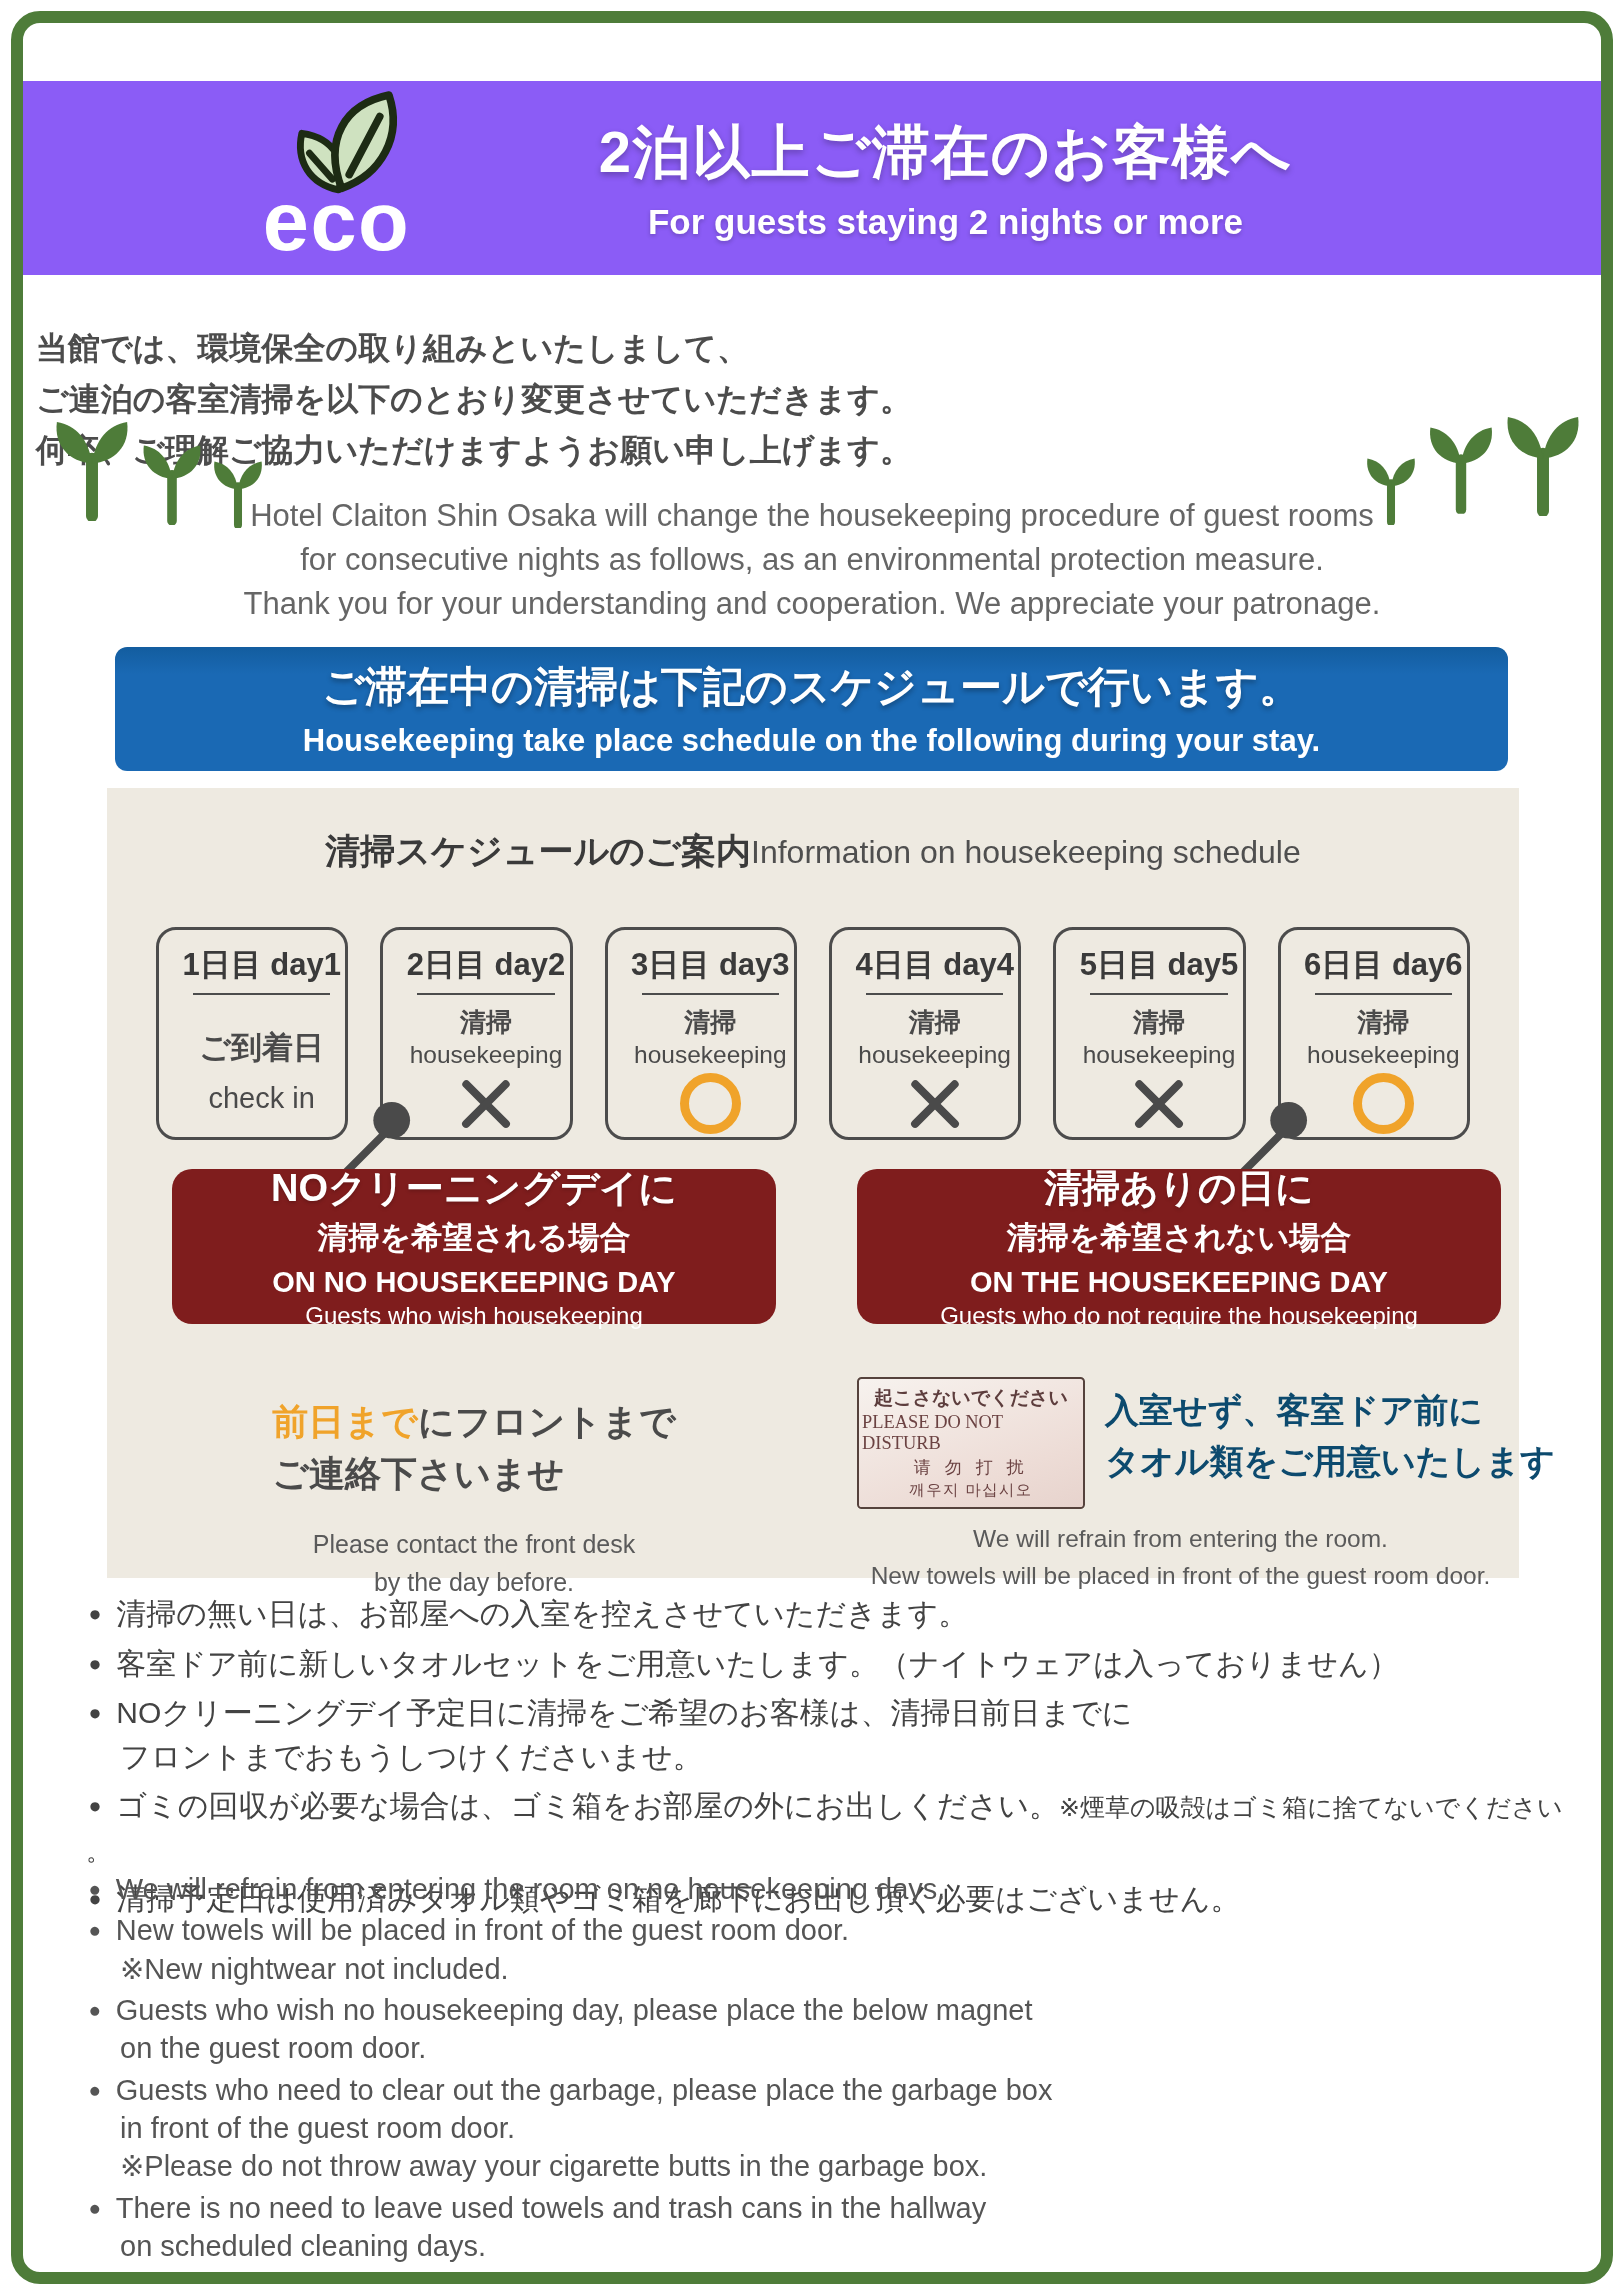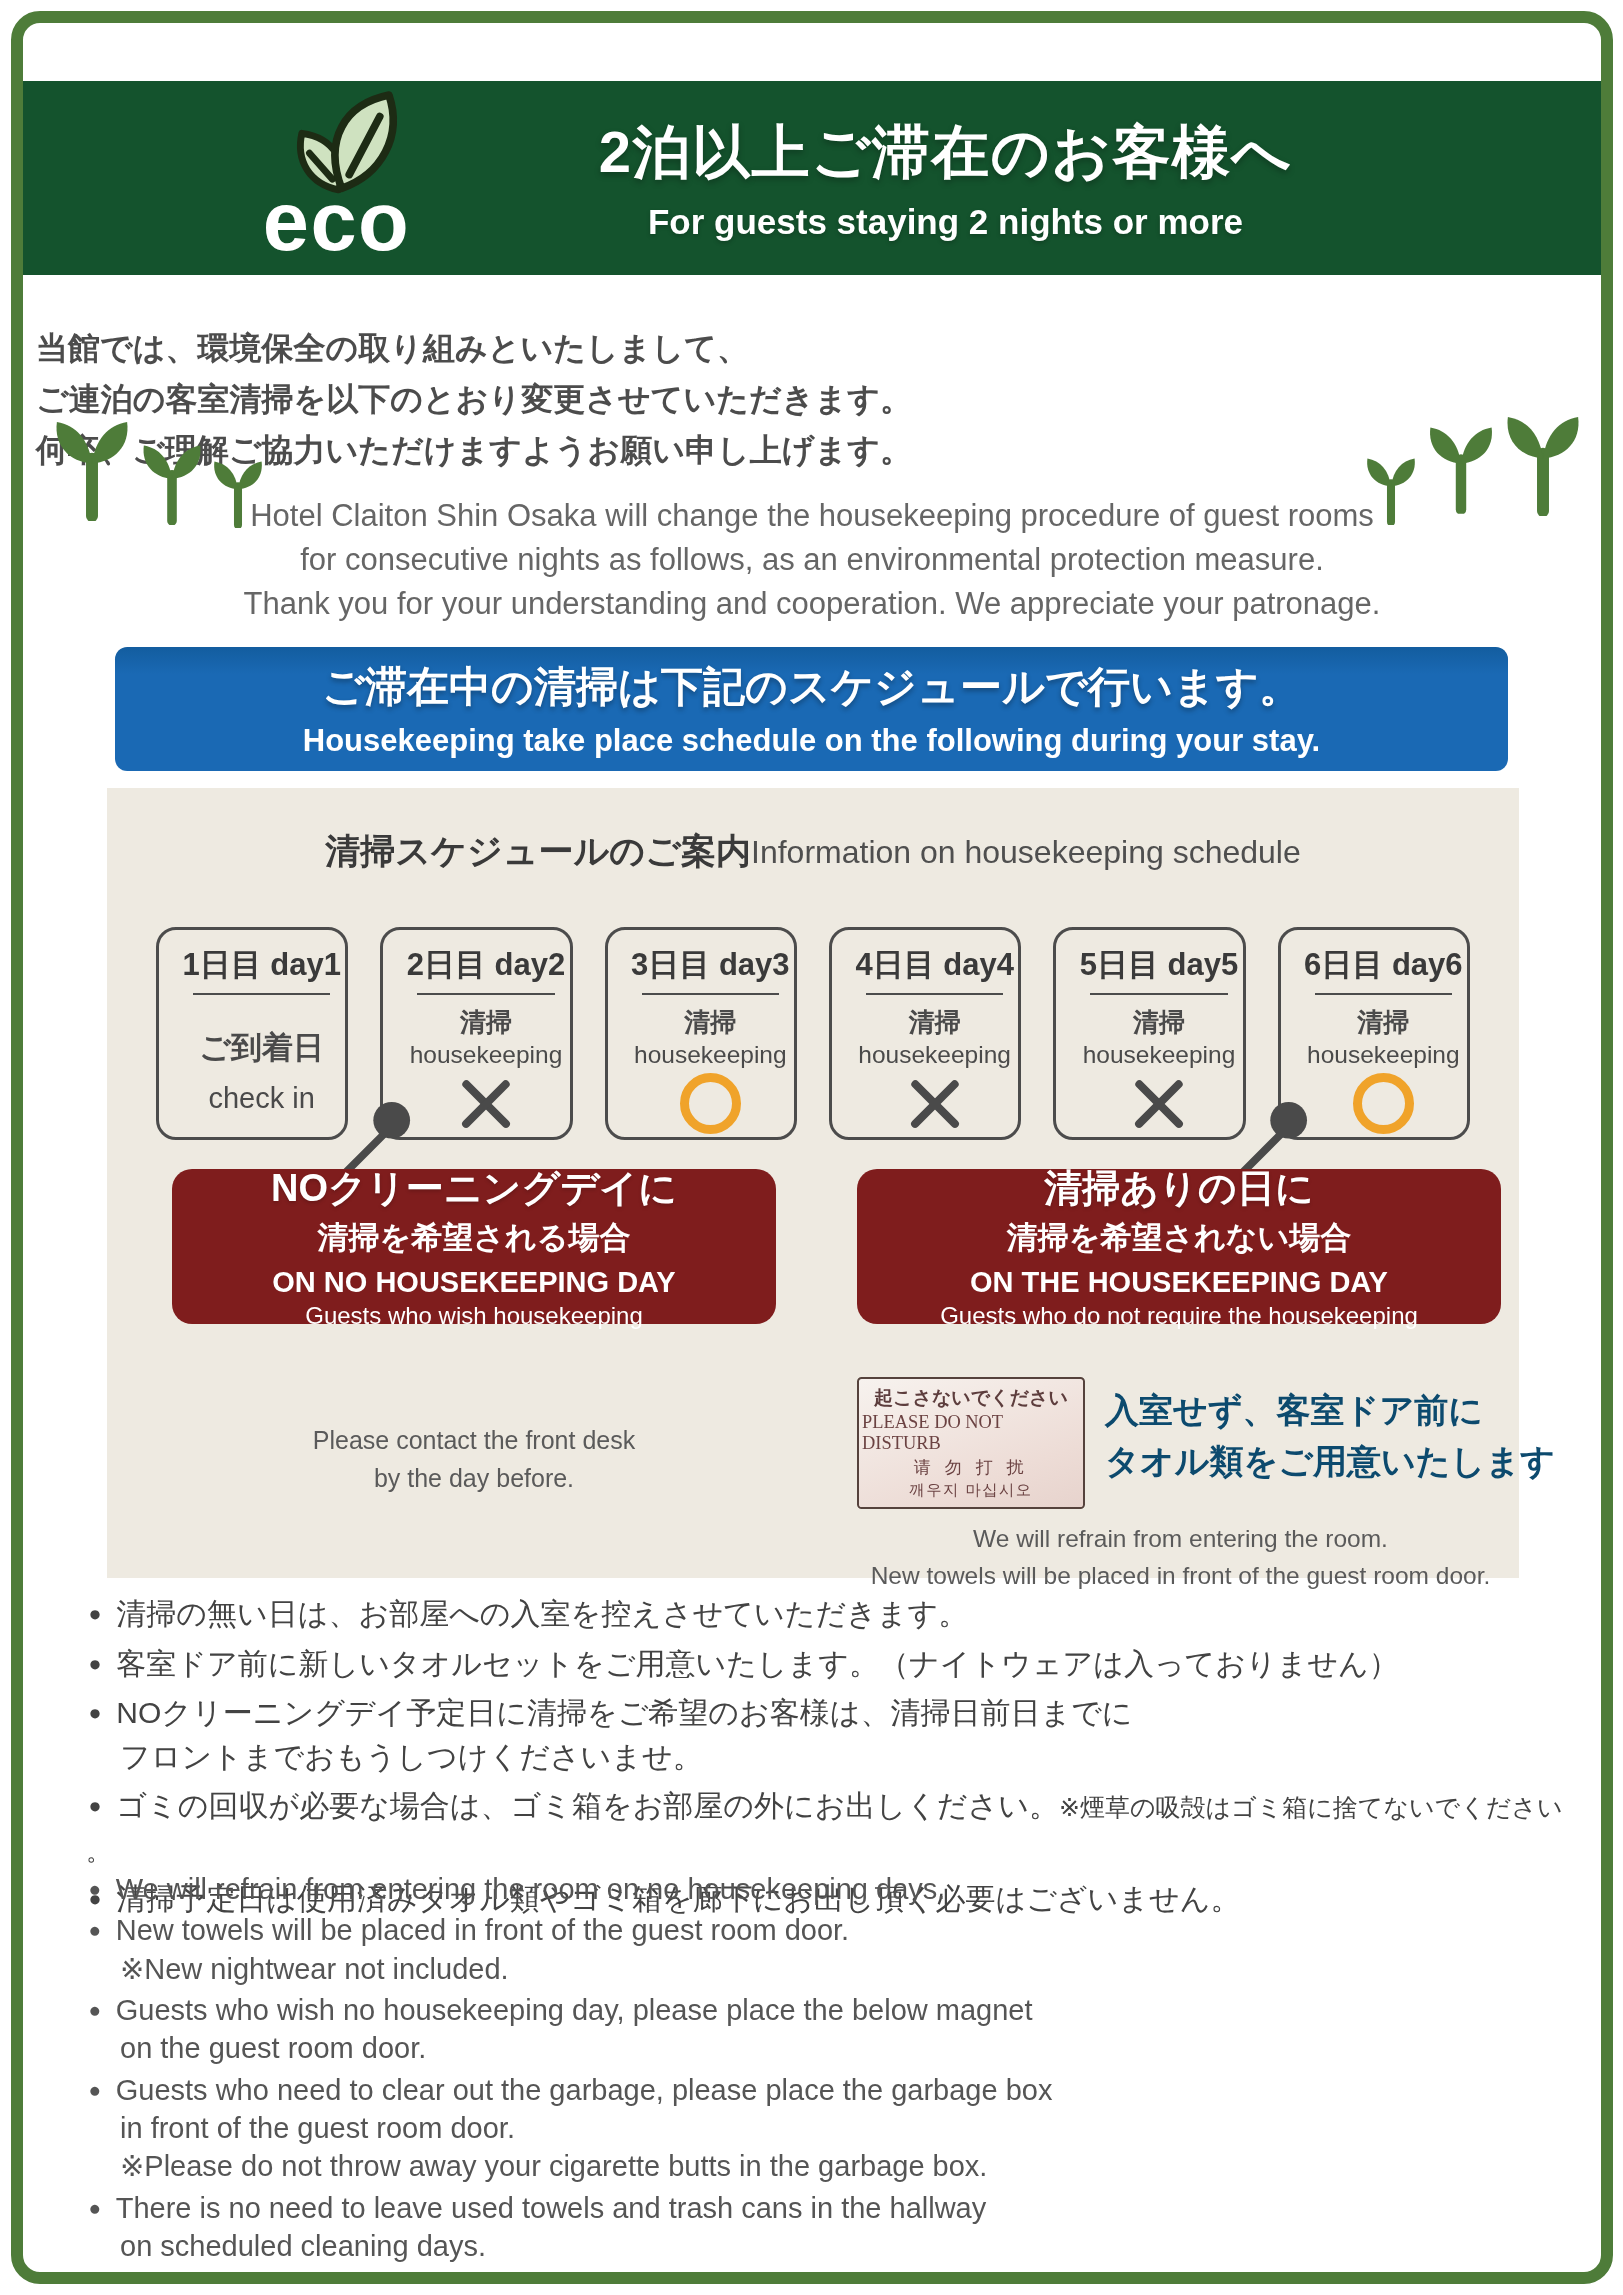--- a/index.html
+++ b/index.html
@@ -1,21 +1,21 @@
 <!DOCTYPE html>
 <html style="font-size:12.2px"><head>
 <meta charset="utf-8">
 <style>
   html,body{margin:0;padding:0;background:#ffffff;}
   body{font-family:"Liberation Sans","DejaVu Sans",sans-serif;}
   .page{position:relative;width:1624px;height:2295px;background:#ffffff;overflow:hidden;}
   .frame{position:absolute;inset:10.7px;border:12.2px solid #4e7c39;border-radius:29px;pointer-events:none;}
 
   
-  .header-band{position:absolute;left:23px;right:23px;top:81px;height:194px;background:#14532d;}
+  .header-band{position:absolute;left:23px;right:23px;top:81px;height:194px;background:#8b5cf6;}
   .eco-logo{position:absolute;left:191px;top:7.7px;width:245px;text-align:center;color:#fff;}
   .eco-logo .leaves{display:block;margin:0 auto -10.7px auto;}
   .eco-text{font-size:83px;font-weight:bold;line-height:.9;letter-spacing:1.5px;}
   .header-titles{position:absolute;left:428px;right:46px;top:0;height:194px;display:flex;flex-direction:column;justify-content:center;align-items:center;gap:10.7px;padding-right:115px;}
   .header-title{font-size:58px;font-weight:bold;color:#ffffff;text-shadow:0 3.1px 6.1px rgba(0,0,0,.28);letter-spacing:1.5px;white-space:nowrap;}
   .header-subtitle{font-size:35px;font-weight:bold;color:#ffffff;text-shadow:0 2.3px 4.6px rgba(0,0,0,.22);white-space:nowrap;}
 
   
   .intro-jp{position:absolute;left:0;right:0;top:323px;font-size:32px;font-weight:600;color:#4c4c4c;line-height:1.6;margin-left:36px;}
   .intro-en{position:absolute;left:0;right:0;top:494px;text-align:center;font-size:31px;color:#666666;line-height:1.42;}
@@ -251,20 +251,26 @@
       <div class="co-l4">Guests who wish housekeeping</div>
     </div>
     <div class="callout callout-right">
       <div class="co-l1">清掃ありの日に</div>
       <div class="co-l2">清掃を希望されない場合</div>
       <div class="co-l3">ON THE HOUSEKEEPING DAY</div>
       <div class="co-l4">Guests who do not require  the housekeeping</div>
     </div>
 
     <div class="note-left">
+      <div class="jp">
+        <div>
+          <span class="hl">前日まで</span><span>にフロントまで</span>
+        </div>
+        <div>ご連絡下さいませ</div>
+      </div>
       <div class="en">
         <div>Please contact the front desk</div>
         <div>by the day before.</div>
       </div>
     </div>
 
     <div class="note-right">
       <div class="row">
         <div class="dnd-sign">
           <div class="dnd-l1">起こさないでください</div>

